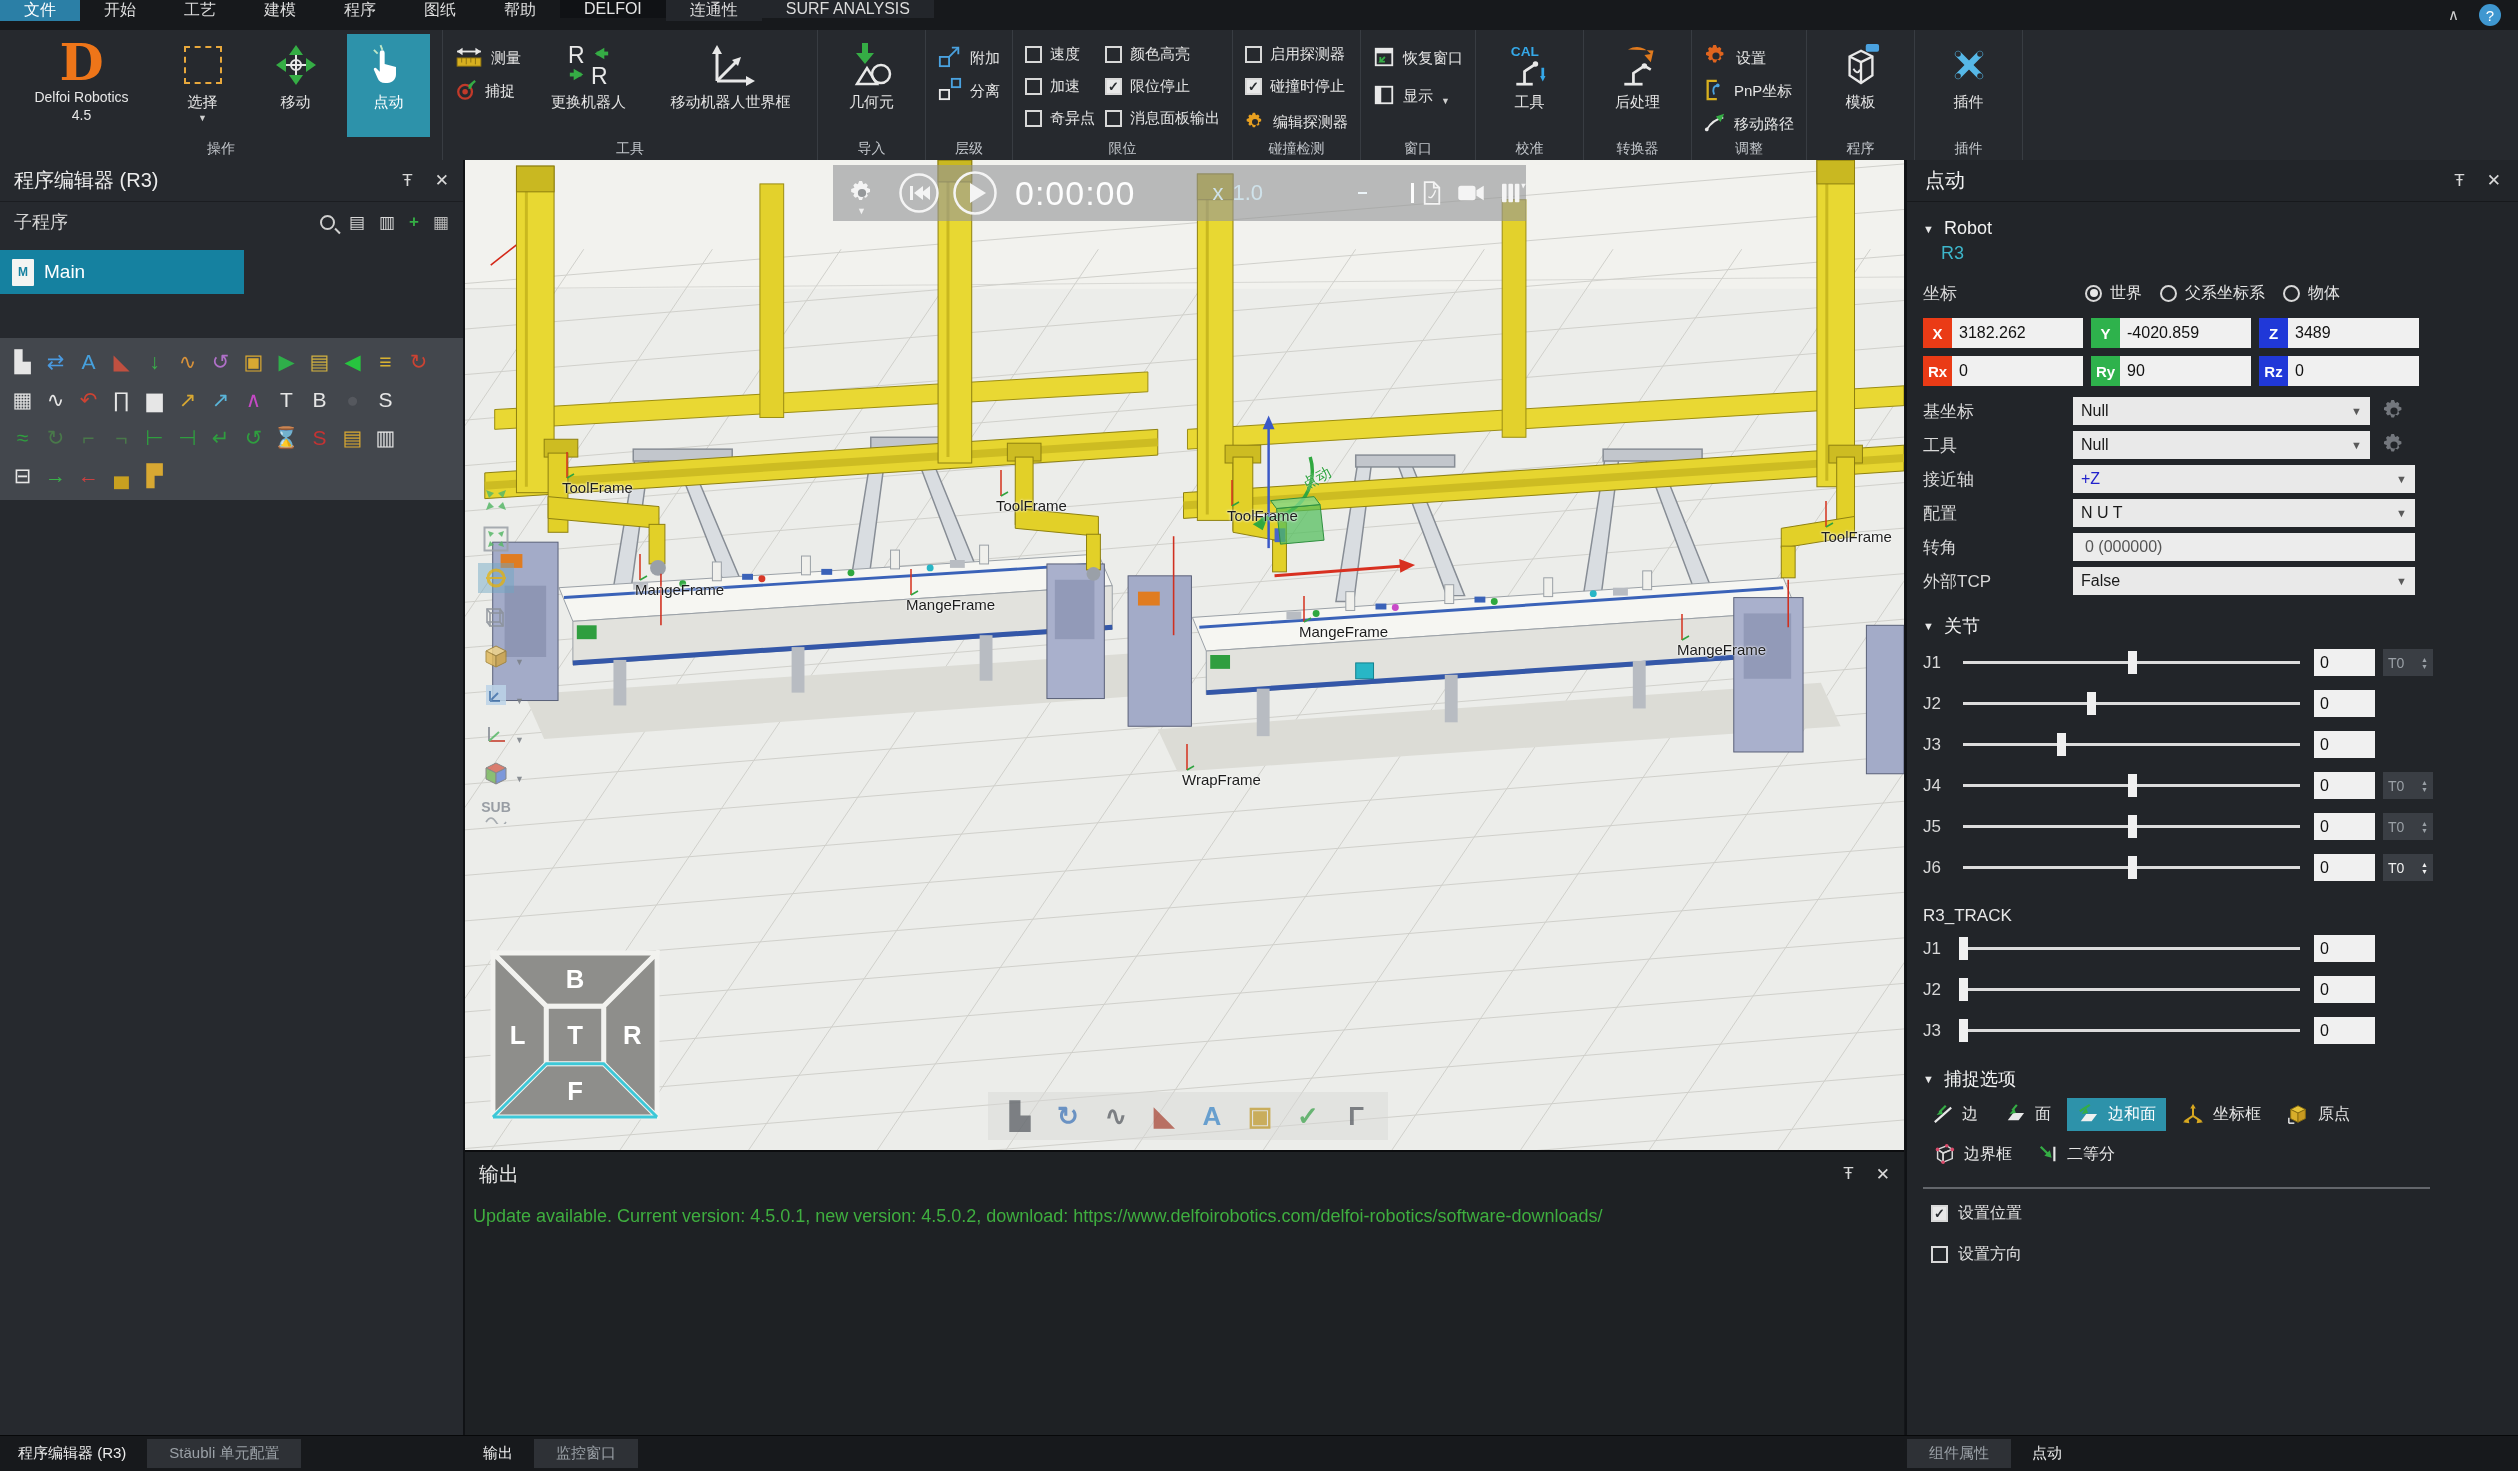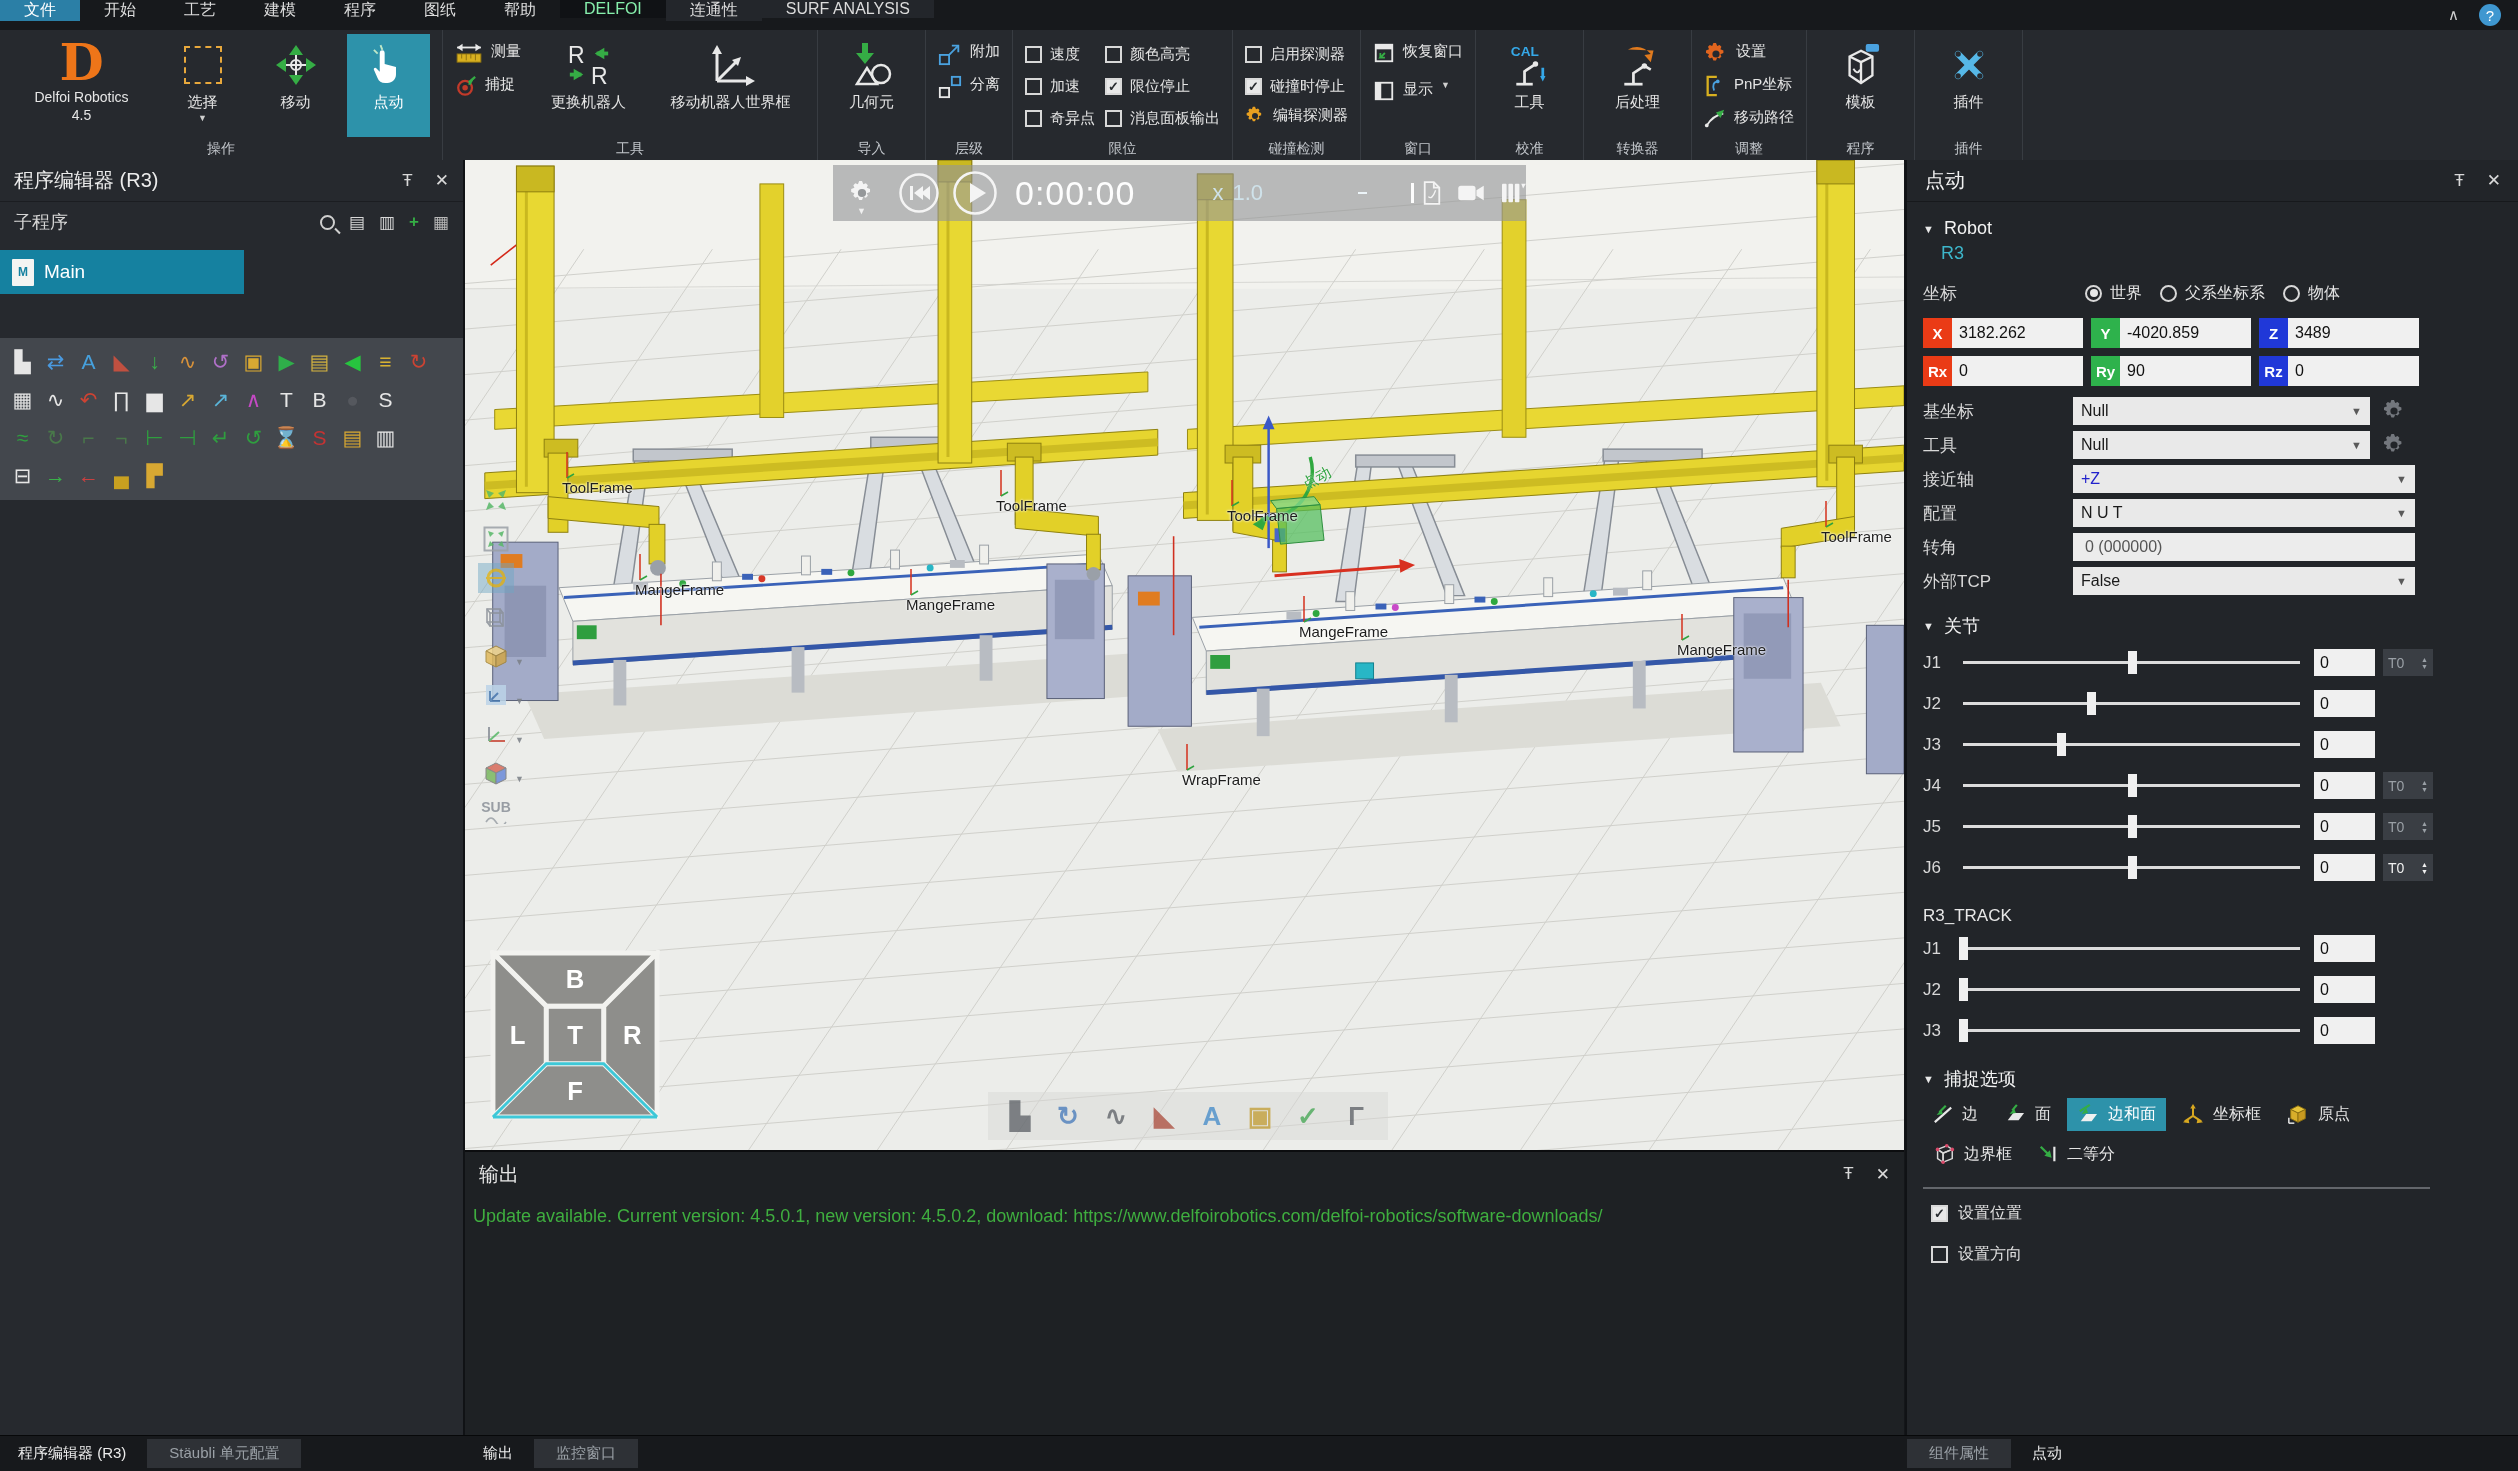--- a/index.html
+++ b/index.html
@@ -3,39 +3,39 @@
 <meta charset="utf-8">
 <style>
 *{margin:0;padding:0;box-sizing:border-box}
 html,body{width:2519px;height:1471px;overflow:hidden;background:#141619}
 #app{position:relative;width:2519px;height:1471px;font-family:"Liberation Sans",sans-serif;color:#e4e4e4;font-size:16px}
 
 #tabbar{position:absolute;top:0;left:0;right:0;height:30px;background:#17191c;display:flex;align-items:stretch}
 #menu-tabs{display:flex;align-items:flex-start}
 .tab{padding:0 24px;display:flex;align-items:center;font-size:16px;color:#dcdcdc;white-space:nowrap}
 .tab.file{background:#2b7fa6;color:#fff}
-.tab.active{background:#101215;color:#86efac}
+.tab.active{background:#101215;color:#e5e5e5}
 .tab.context{background:#23262b}
 #tabbar-right{margin-left:auto;display:flex;align-items:center;gap:20px;padding-right:18px}
 #collapse-ribbon{color:#cfcfcf;font-size:15px}
 .help-circle{width:22px;height:22px;border-radius:50%;background:#3f97d0;color:#fff;display:flex;align-items:center;justify-content:center;font-size:15px}
 
 #ribbon{position:absolute;top:30px;left:0;right:0;height:131px;background:#26292e;border-bottom:1px solid #0c0d0f;display:flex}
 .rgroup{position:relative;border-right:1px solid #383c42;padding:4px 12px 20px;display:flex;align-items:flex-start;gap:10px}
 .rgroup-label{position:absolute;bottom:2px;left:0;right:0;text-align:center;font-size:14px;color:#c2c6cb}
 .brand{width:139px;display:flex;flex-direction:column;align-items:center;padding-top:2px}
 .brand-d{font-size:51px;font-weight:bold;color:#ee7519;line-height:53px;font-family:"DejaVu Serif",serif}
 .brand-name{font-size:14px;text-align:center;line-height:1.25;color:#e6e6e6}
 .bigbtn{min-width:83px;height:103px;display:flex;flex-direction:column;align-items:center;padding:6px 8px 0;gap:3px;font-size:15px;text-align:center;line-height:1.15}
 .bigbtn .bicon{height:50px;display:flex;align-items:center;justify-content:center}
 .bigbtn.active-teal{background:#2d92aa;color:#fff}
 .mini-caret{font-size:9px;color:#cfcfcf}
 .dashed-box{width:38px;height:38px;border:2px dashed #e8a83c;display:inline-block}
 .smallcol{display:flex;flex-direction:column;gap:7px;padding-top:8px}
-.smallbtn{display:flex;align-items:flex-start;gap:8px;font-size:15px;height:26px;white-space:nowrap}
+.smallbtn{display:flex;align-items:flex-end;gap:8px;font-size:15px;height:26px;white-space:nowrap}
 .checkrow{display:flex;align-items:center;gap:8px;font-size:15px;height:25px;white-space:nowrap}
 .cb{width:17px;height:17px;border:2px solid #d8d8d8;flex:0 0 17px;display:inline-flex;align-items:center;justify-content:center;font-size:13px;color:transparent}
 .cb.checked{background:#e8e8e8;color:#2a2d31;font-weight:bold}
 .radio{width:17px;height:17px;border:2px solid #d8d8d8;border-radius:50%;flex:0 0 17px;display:inline-flex;align-items:center;justify-content:center}
 .radio.sel::after{content:"";width:8px;height:8px;border-radius:50%;background:#e8e8e8}
 #ribbon-filler{flex:1}
 
 #editor-panel{position:absolute;top:160px;left:0;width:465px;bottom:36px;background:#26292e;border-right:2px solid #101215}
 .panel-title{height:42px;display:flex;align-items:center;padding:0 14px;font-size:20px;color:#ececec;background:#26292e;border-bottom:1px solid #1b1d21}
 .panel-title .spacer{flex:1}

